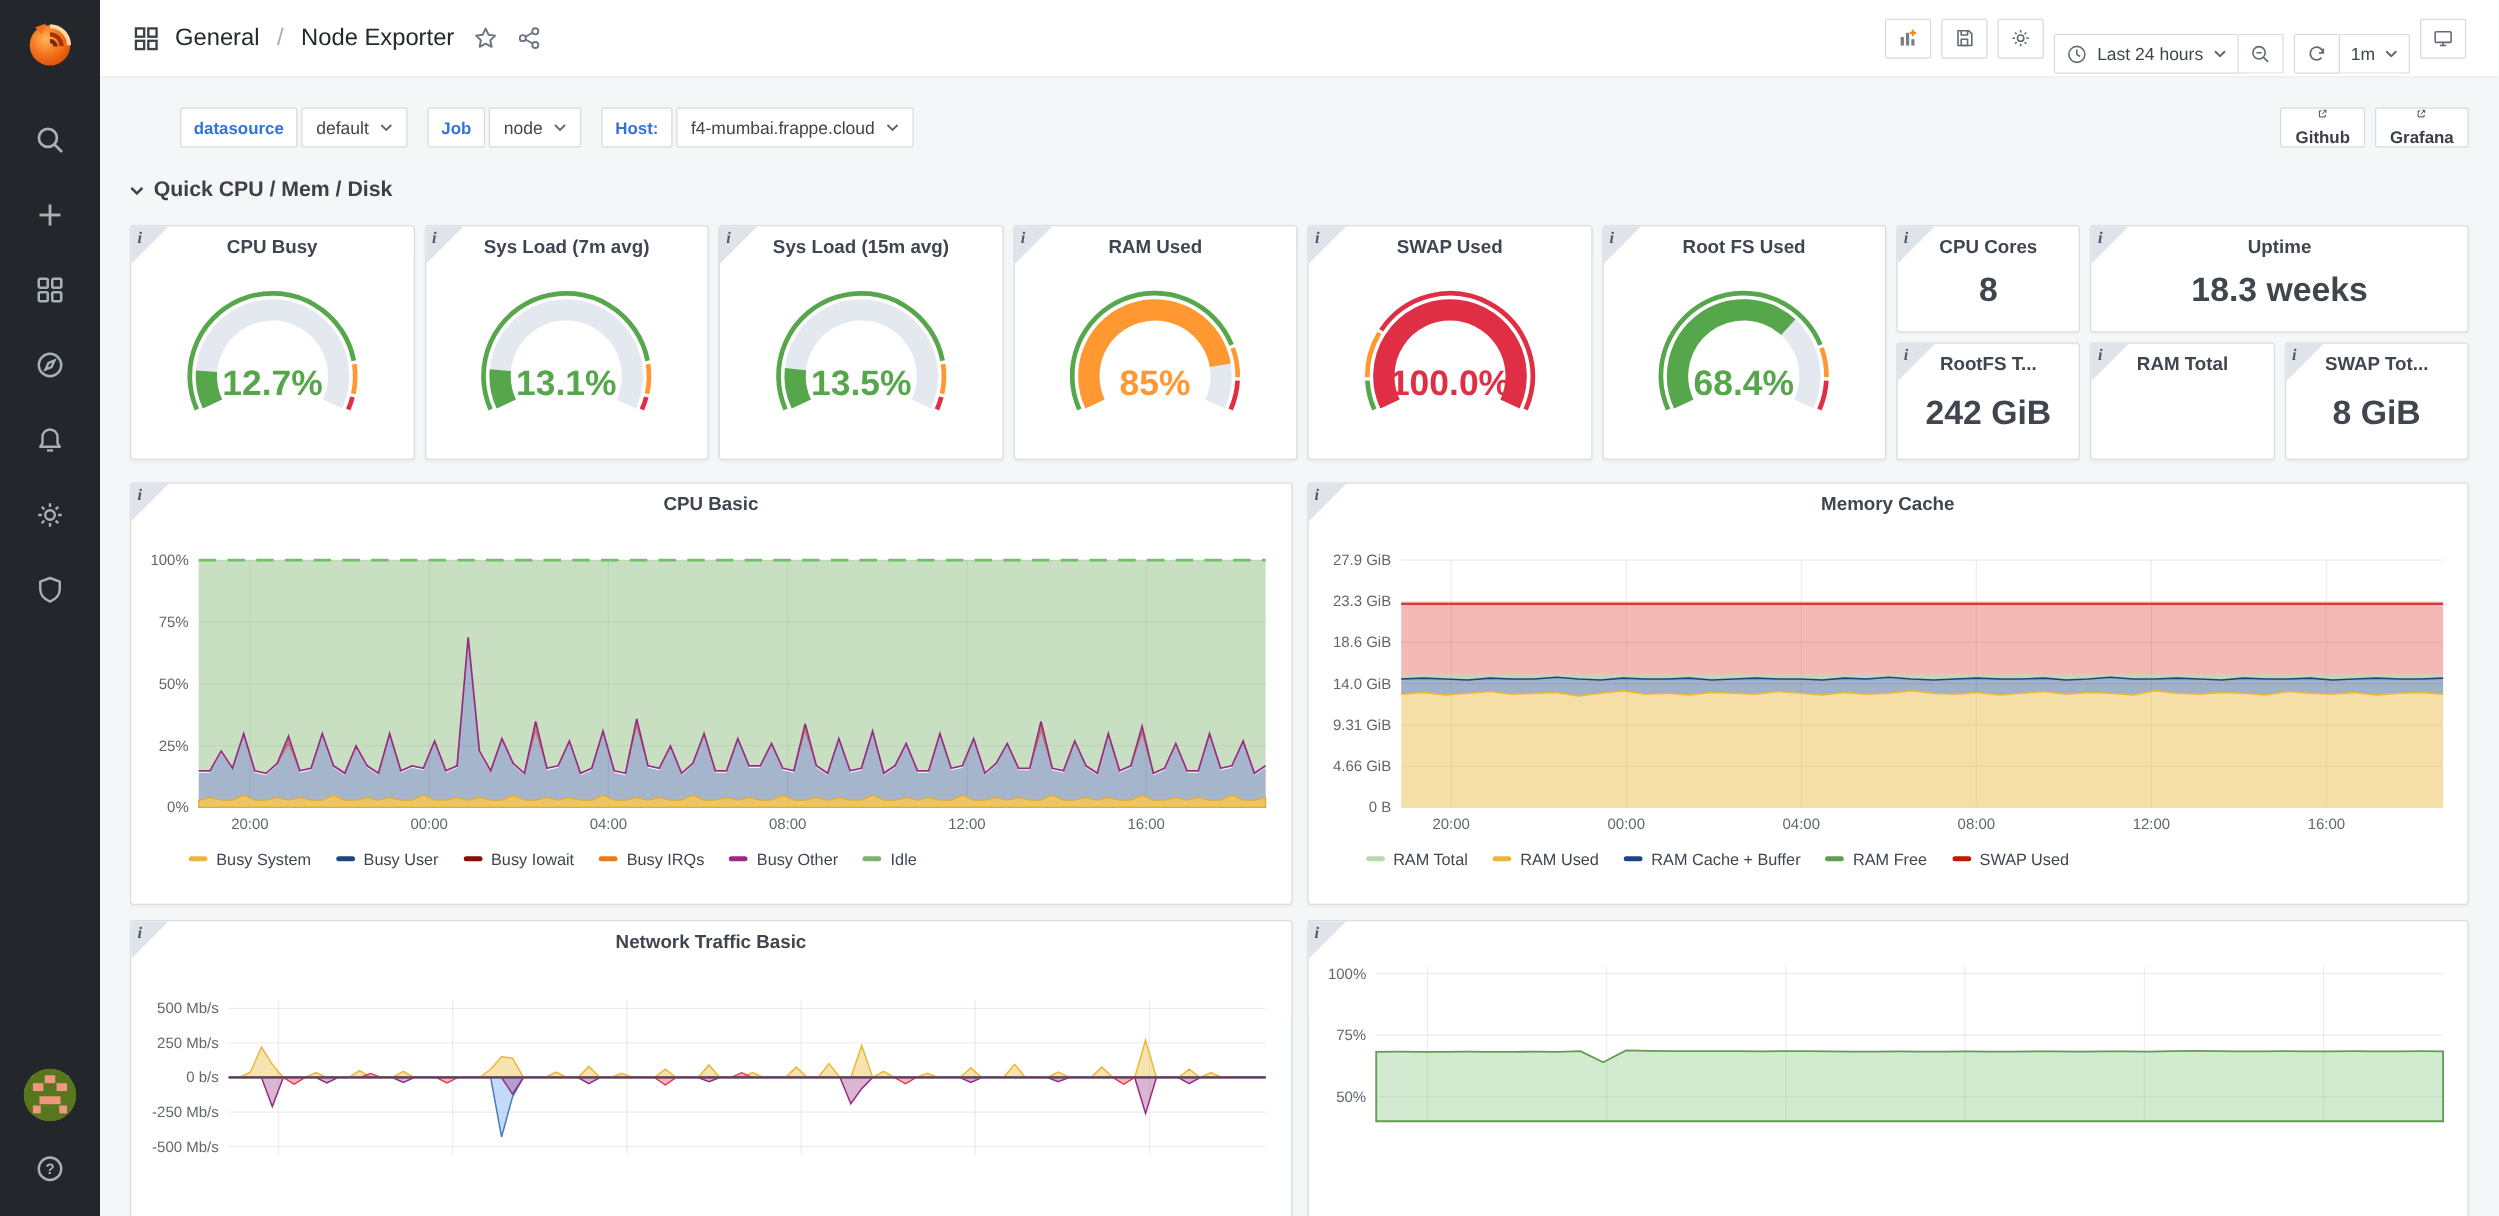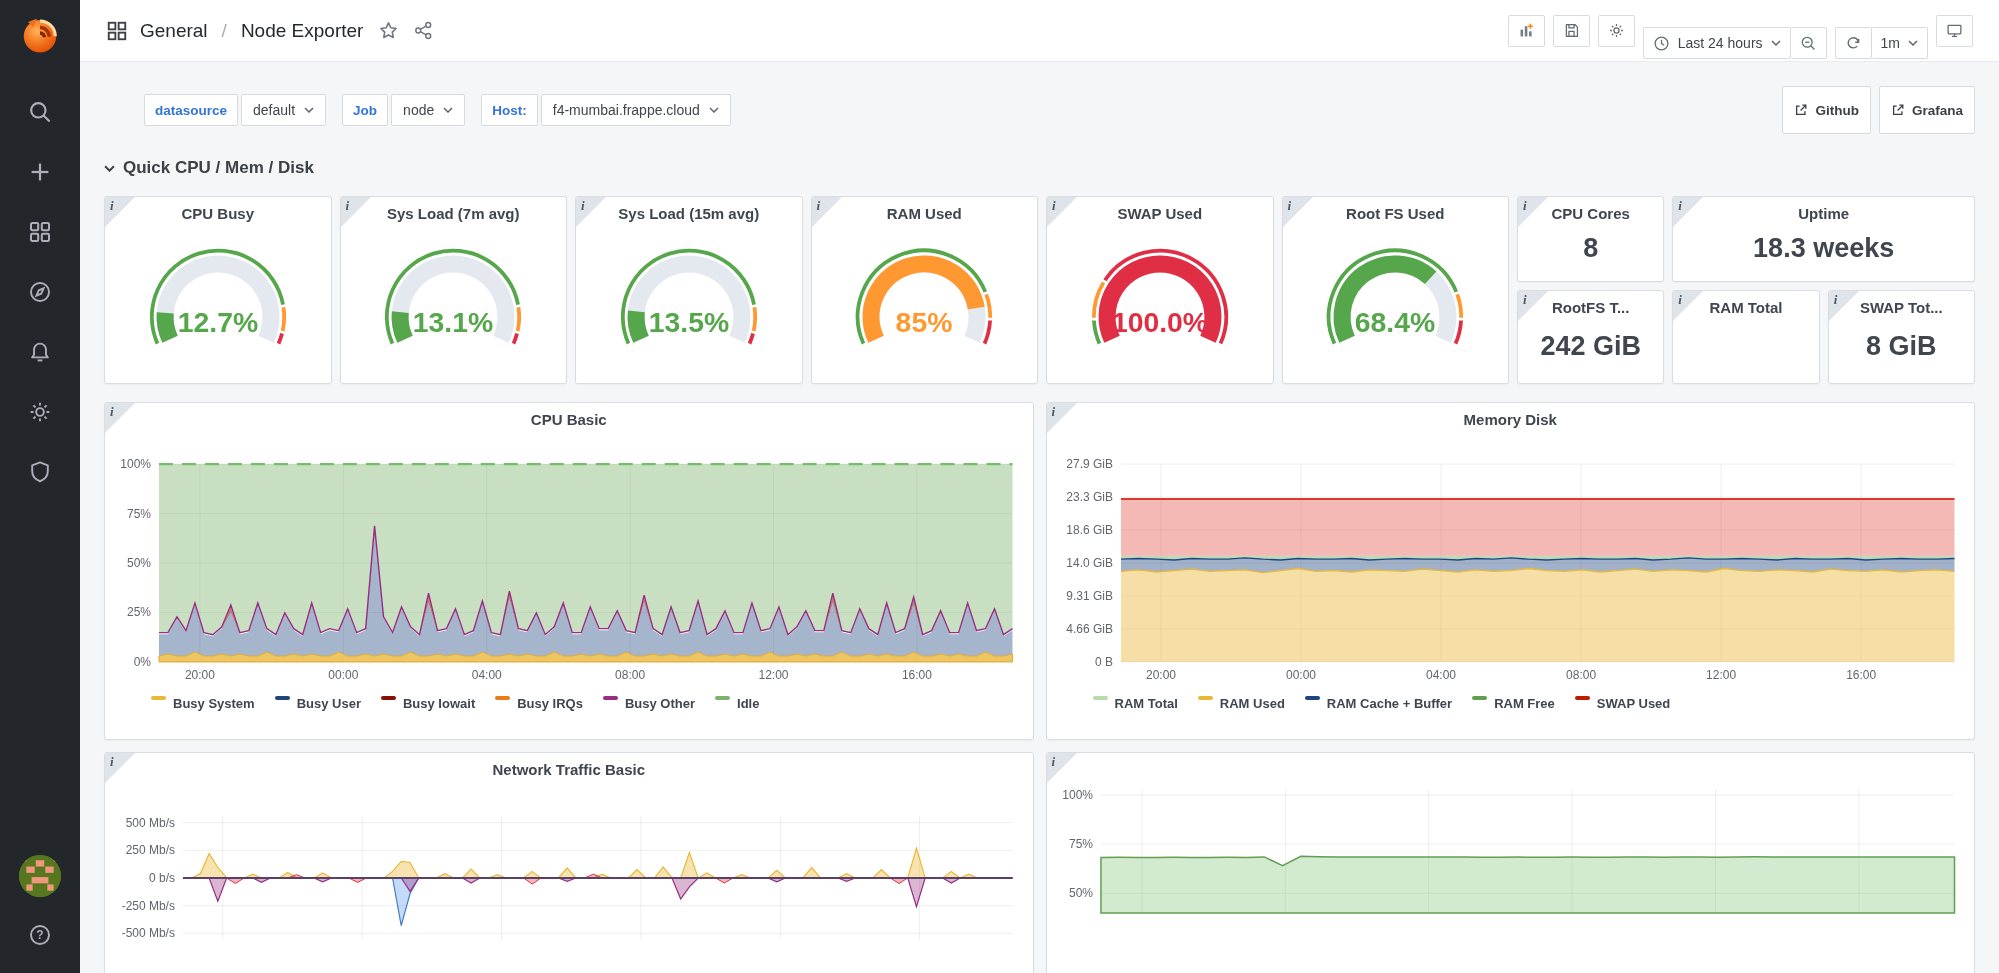--- a/index.html
+++ b/index.html
@@ -32,21 +32,21 @@
   .chev { width:10px; height:6px; color:#5f666e; }
 
   .scroll { flex:1; overflow:hidden; padding:24px 24px 0; }
 
   
   .submenu { display:flex; align-items:center; margin-bottom:18px;padding-left:40px; }
   .var-group { display:flex; margin-right:16px; }
   .var-label { height:32px; display:flex; align-items:center; padding:0 10px; background:#fff; border:1px solid #d8dadf; border-radius:2px; color:#3274d9; font-size:13.5px; font-weight:bold; margin-right:3px; }
   .var-value { height:32px; display:flex; align-items:center; gap:9px; padding:0 11px; background:#fff; border:1px solid #d8dadf; border-radius:2px; color:#41464b; font-size:14px; cursor:pointer; }
   .submenu-spacer { flex:1; }
-  .ext-btn { height:48px; display:inline-flex; align-items:center; gap:7px; padding:0 11px; background:#fff; border:1px solid #d8dadf; border-radius:2px; font-size:13.5px; font-weight:bold; color:#3c4148; cursor:pointer; margin-left:8px; }
+  .ext-btn { height:32px; display:inline-flex; align-items:center; gap:7px; padding:0 11px; background:#fff; border:1px solid #d8dadf; border-radius:2px; font-size:13.5px; font-weight:bold; color:#3c4148; cursor:pointer; margin-left:8px;flex-direction:column; }
   .ext-icon { width:14px; height:14px; color:#3c4148; }
 
   
   .section-header { display:flex; align-items:center; gap:8px; height:32px; margin-bottom:12px; font-size:17px; font-weight:bold; color:#3c4148; cursor:pointer; }
   .section-header .chev { color:#3c4148; width:11px; height:7px; }
 
   
   .panel { position:relative; background:#fff; border:1px solid #d9dce1; border-radius:3px; box-shadow:0 1px 2px rgba(0,0,0,.04); overflow:hidden; }
   .corner { position:absolute; top:0; left:0; width:0; height:0; border-top:30px solid #dfe4ea; border-right:30px solid transparent; cursor:pointer; }
   .corner .i { position:absolute; top:-29px; left:5px; font-family:"Liberation Serif", serif; font-style:italic; font-size:13px; font-weight:bold; color:#4f5762; }
@@ -59,21 +59,21 @@
   .stat-panel { display:flex; flex-direction:column; }
   .stat-wide { grid-column:span 2; }
   .stat-value { flex:1; display:flex; align-items:center; justify-content:center; font-size:27px; font-weight:600; color:#40464e; padding-bottom:8px; }
 
   .charts-grid { display:grid; grid-template-columns:1fr 1fr; gap:12px; margin-bottom:12px; }
   .chart-panel-lg { height:338px; padding:0 8px; }
   .chart-panel-sm { height:270px; padding:0 8px; }
   .chart-svg-lg { width:100%; height:254px; }
   .chart-svg-sm { width:100%; height:170px; }
   .legend { height:38px; display:flex; align-items:center; padding-left:38px; gap:20px; font-size:13px; color:#3f4650; }
-  .legend-item { display:inline-flex; align-items:flex-start; gap:7px; cursor:pointer;font-weight:bold; }
+  .legend-item { display:inline-flex; align-items:center; gap:7px; cursor:pointer; }
   .legend-swatch { width:15px; height:4px; border-radius:2px; display:inline-block; }
 </style>
 </head>
 <body>
 
 <aside class="sidebar">
   <div class="logo">
     <svg viewBox="0 0 48 48">
       <defs>
           <radialGradient id="lg" cx="40%" cy="35%" r="75%">
@@ -495,21 +495,21 @@
             <span class="legend-item">
               <i class="legend-swatch" style="background: rgb(126, 178, 109);"></i>
               <span>Idle</span>
             </span>
           </div>
       </div>
       <div class="panel chart-panel-lg">
         <div class="corner">
             <span class="i">i</span>
           </div>
-        <div class="panel-title">Memory Disk</div>
+        <div class="panel-title">Memory Cache</div>
         <svg class="chart-svg-lg" viewBox="0 0 912 254">
             <line x1="66" y1="232" x2="900" y2="232" stroke="#000" stroke-opacity="0.07" stroke-width="1"></line>
             <text x="58" y="236" text-anchor="end" font-size="12" fill="#61666d">0 B</text>
             <line x1="66" y1="198.9763779527559" x2="900" y2="198.9763779527559" stroke="#000" stroke-opacity="0.07" stroke-width="1"></line>
             <text x="58" y="202.9763779527559" text-anchor="end" font-size="12" fill="#61666d">4.66 GiB</text>
             <line x1="66" y1="166.0236220472441" x2="900" y2="166.0236220472441" stroke="#000" stroke-opacity="0.07" stroke-width="1"></line>
             <text x="58" y="170.0236220472441" text-anchor="end" font-size="12" fill="#61666d">9.31 GiB</text>
             <line x1="66" y1="133" x2="900" y2="133" stroke="#000" stroke-opacity="0.07" stroke-width="1"></line>
             <text x="58" y="137" text-anchor="end" font-size="12" fill="#61666d">14.0 GiB</text>
             <line x1="66" y1="99.97637795275591" x2="900" y2="99.97637795275591" stroke="#000" stroke-opacity="0.07" stroke-width="1"></line>

